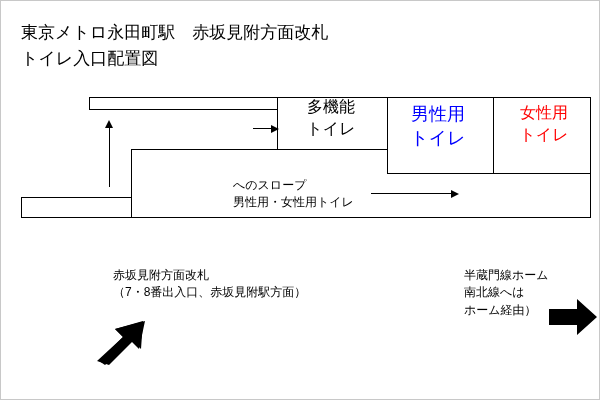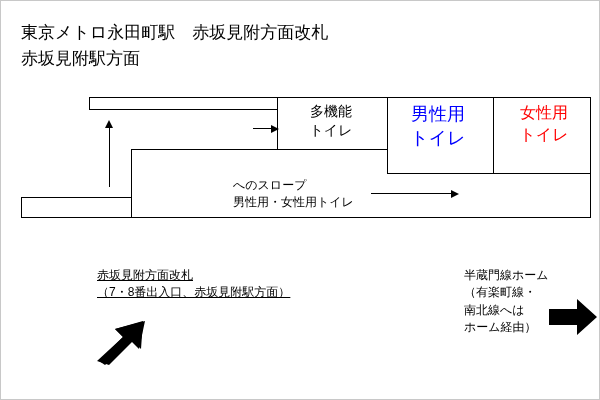--- a/index.html
+++ b/index.html
@@ -45,23 +45,23 @@
   .h-line { height: 1px; }
   .v-line { width: 1px; }
 
   
   .room-label {
     text-align: center;
     line-height: 1.35;
     white-space: nowrap;
   }
   .room-multi {
-    left: 282px; top: 101px;
+    left: 282px; top: 95px;
     width: 96px;
-    font-size: 14px;
+    font-size: 16px;
     color: #000000;
   }
   .room-men {
     left: 394px; top: 101px;
     width: 86px;
     font-size: 18px;
     color: #0000ff;
   }
   .room-women {
     left: 500px; top: 101px;
@@ -100,33 +100,33 @@
     border-right: 4px solid transparent;
     border-bottom: 8px solid #000000;
   }
 
   
   .cap {
     font-size: 12px;
     line-height: 1.45;
     white-space: nowrap;
   }
-  .cap-left { left: 96px; top: 266px; text-decoration: underline; }
+  .cap-left { left: 112px; top: 266px; }
   .cap-right { left: 415px; top: 266px; margin-left: 48px; }
 
   
   .big-arrow { width: 56px; height: 46px; }
 </style>
 </head>
 <body>
 
 <div id="stage">
 
   <div class="abs title-1">東京メトロ永田町駅　赤坂見附方面改札</div>
-  <div class="abs title-2">赤坂見附駅方面</div>
+  <div class="abs title-2">トイレ入口配置図</div>
 
   <div class="abs plan-line h-line" style="left:88px; top:96px; width:502px;"></div>
 
   <div class="abs plan-line v-line" style="left:88px; top:96px; height:12px;"></div>
 
   <div class="abs plan-line h-line" style="left:88px; top:108px; width:188px;"></div>
 
   <div class="abs plan-line v-line" style="left:276px; top:96px; height:52px;"></div>
 
   <div class="abs plan-line v-line" style="left:386px; top:96px; height:76px;"></div>
@@ -175,21 +175,20 @@
   <div class="abs arrow-h-line" style="left:370px; top:192px; width:82px;"></div>
   <div class="abs arrow-head-right" style="left:450px; top:189px;"></div>
 
   <div class="abs cap cap-left">
     <div>赤坂見附方面改札</div>
     <div>（7・8番出入口、赤坂見附駅方面）</div>
   </div>
 
   <div class="abs cap cap-right">
     <div>半蔵門線ホーム</div>
-    <div>（有楽町線・</div>
     <div>南北線へは</div>
     <div>ホーム経由）</div>
   </div>
 
   <div class="abs big-arrow" style="left:92px; top:320px;">
     <svg width="56" height="46" viewBox="0 0 56 46" aria-hidden="true">
       <polygon points="54,2 24,10 32,18 8,42 14,46 40,22 48,30" fill="#000000" transform="translate(-2,-2) scale(1.0)"></polygon>
       <polygon points="50,0 22,8 30,16 4,40 16,44 40,20 48,28" fill="#000000"></polygon>
     </svg>
   </div>

